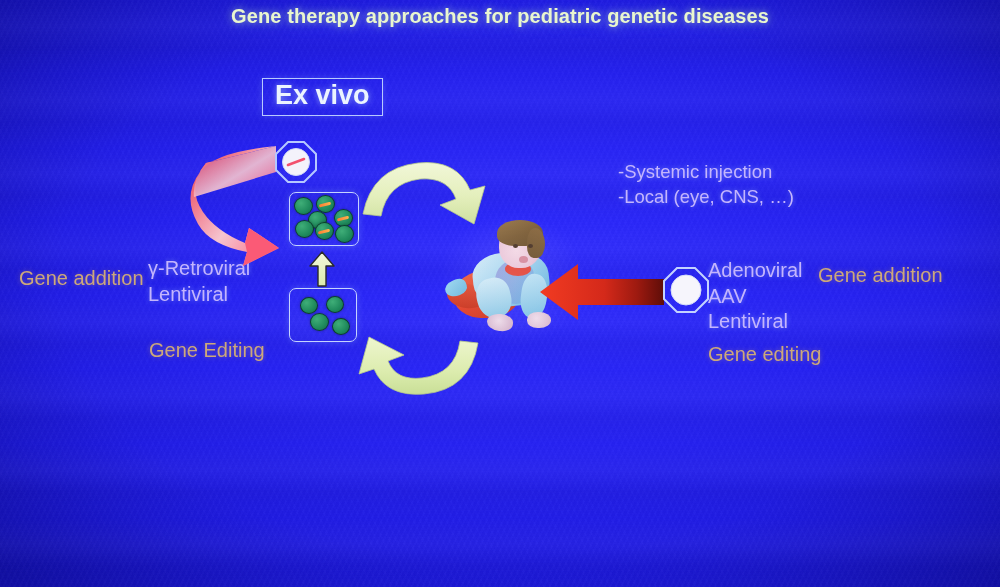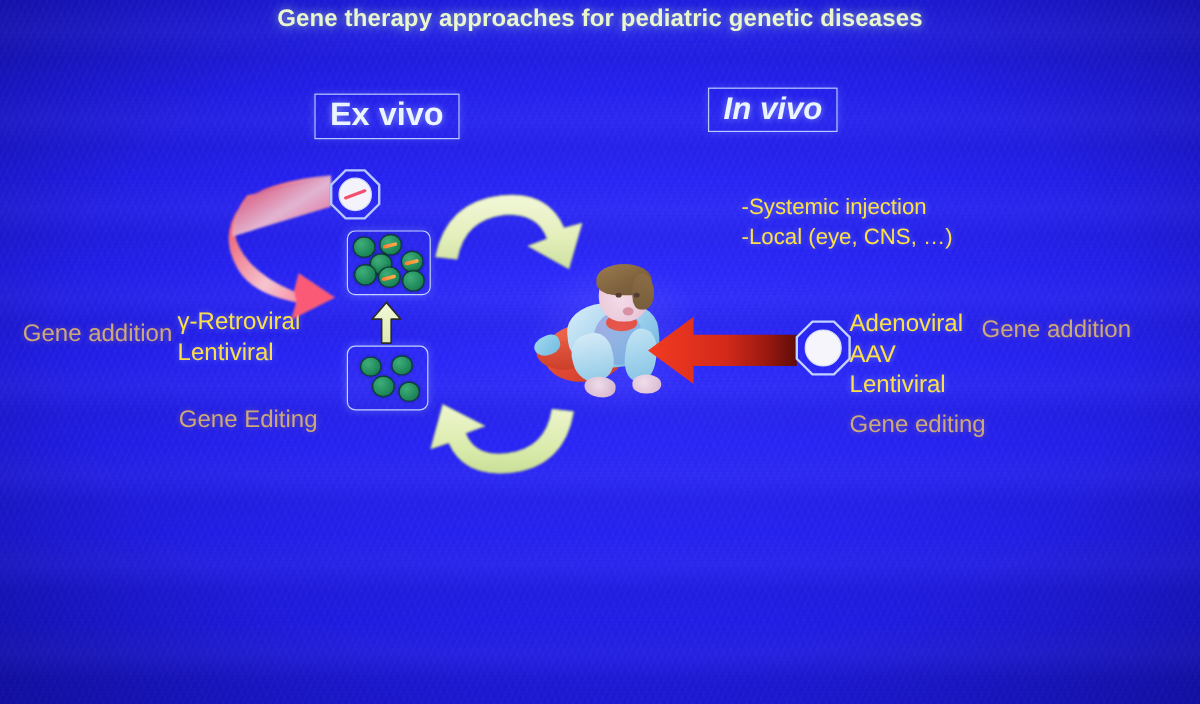--- a/index.html
+++ b/index.html
@@ -80,21 +80,21 @@
     text-shadow: 0 0 6px rgba(190,220,255,.6);
     box-shadow: 0 0 7px rgba(150,180,255,.25);
     line-height: 1.08;
   }
   #ex-vivo-box { left: 250px; top: 78px; margin-left: 12px; }
   #in-vivo-box { left: 590px; top: 73px; font-style: italic; font-size: 26px; }
 
   
   .txt {
     position: absolute;
-    color: #fde047;
+    color: #c4b5fd;
     font-size: 20px;
     line-height: 1.28;
     white-space: pre-line;
     text-shadow: 0 0 5px rgba(170,205,255,.5);
   }
   .txt.tan {
     color: #cda87a;
     text-shadow: 0 0 5px rgba(200,160,110,.45);
   }
   #route-notes { left: 618px; top: 160px; font-size: 18.5px; line-height: 1.35; }
@@ -237,21 +237,20 @@
 
   <div id="bg-base"></div>
   <div id="bg-weave"></div>
   <div id="bg-bands"></div>
   <div id="bg-scanlines"></div>
   <div id="bg-vignette"></div>
 
   <div id="title">Gene therapy approaches for pediatric genetic diseases</div>
 
   <div class="mode-box" id="ex-vivo-box">Ex vivo</div>
-  <div class="mode-box" id="in-vivo-box">In vivo</div>
 
   <div class="txt" id="route-notes">-Systemic injection
 -Local (eye, CNS, …)</div>
 
   <div class="txt tan" id="ex-gene-addition">Gene addition</div>
   <div class="txt" id="ex-vectors">γ-Retroviral
 Lentiviral</div>
   <div class="txt tan" id="ex-gene-editing">Gene Editing</div>
 
   <div class="txt" id="in-vectors">Adenoviral

